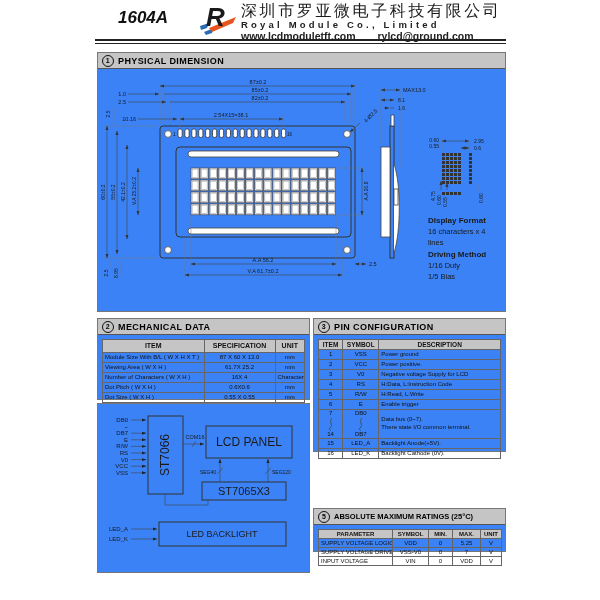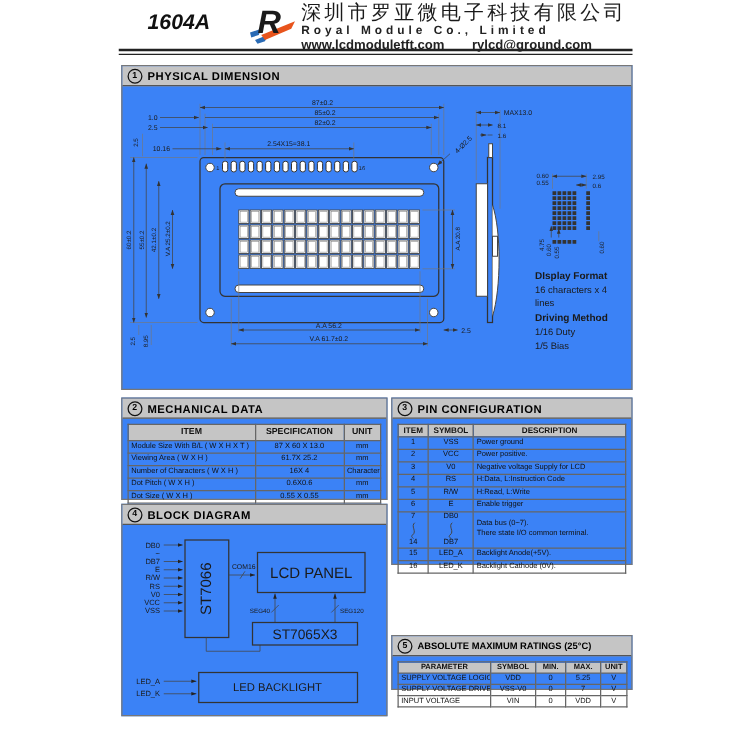--- a/index.html
+++ b/index.html
@@ -530,24 +530,20 @@
           <tr>
             <td class="ctr">16</td>
             <td class="ctr">LED_K</td>
             <td class="left">Backlight Cathode (0V).</td>
           </tr>
         </tbody>
     </table>
   </div>
 
   <div class="section" style="left:97px;top:403px;width:213px;height:170px;">
-    <div class="sec-head">
-      <span class="circ">4</span>
-      <span>BLOCK DIAGRAM</span>
-    </div>
     <svg id="blk-svg" width="211" height="153" viewBox="0 0 211 153">
       <defs>
         <marker id="ar2" viewBox="0 0 8 8" markerWidth="7" markerHeight="7" refX="7.5" refY="4" orient="auto">
           <path d="M0 1.2 L8 4 L0 6.8 Z" fill="#222"></path>
         </marker>
       </defs>
       <g id="g-signals">
           <text x="30" y="18" text-anchor="end" font-size="6">DB0</text>
           <line x1="33" y1="16" x2="48" y2="16" class="dline" marker-end="url(#ar2)"></line>
           <text x="30" y="24.6" text-anchor="end" font-size="6">~</text>

